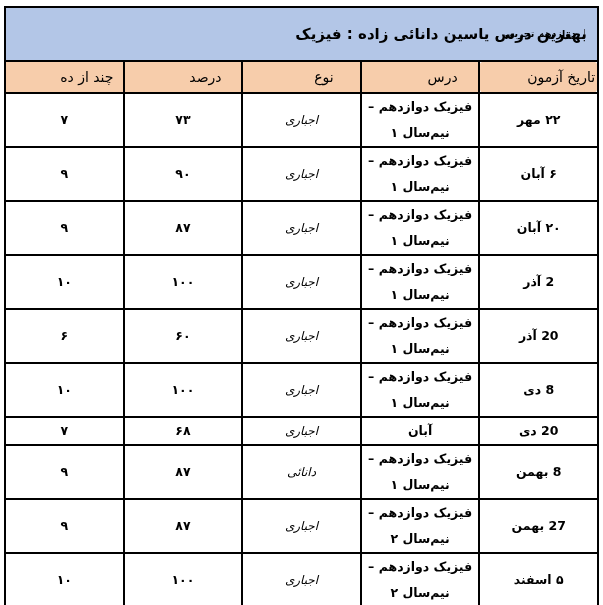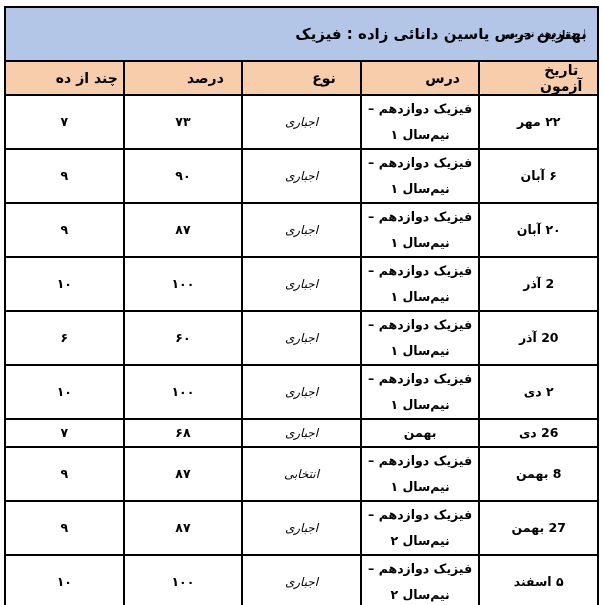--- a/index.html
+++ b/index.html
@@ -71,21 +71,21 @@
     font-size: 15px;
     font-weight: bold;
     letter-spacing: 0.2px;
     pointer-events: none;
   }
   
   tr.col-head th {
     background: var(--head-bg, #f7cdab);
     height: 30px;
     font-size: 14px;
-    font-weight: bold;
+    font-weight: normal;
     padding-left: 45px;
   }
   
   tbody tr td {
     background: #ffffff;
     height: 26px;
     font-size: 12.5px;
     font-weight: bold;
     line-height: 26px;
   }
@@ -152,37 +152,37 @@
           <td class="c-score">۱۰</td>
         </tr>
         <tr>
           <td class="c-date">20 آذر</td>
           <td class="c-lesson">فیزیک دوازدهم – نیم‌سال ۱</td>
           <td class="c-type">اجباری</td>
           <td class="c-pct">۶۰</td>
           <td class="c-score">۶</td>
         </tr>
         <tr>
-          <td class="c-date">۲ دی</td>
+          <td class="c-date">8 دی</td>
           <td class="c-lesson">فیزیک دوازدهم – نیم‌سال ۱</td>
           <td class="c-type">اجباری</td>
           <td class="c-pct">۱۰۰</td>
           <td class="c-score">۱۰</td>
         </tr>
         <tr>
-          <td class="c-date">26 دی</td>
-          <td class="c-lesson">بهمن</td>
+          <td class="c-date">20 دی</td>
+          <td class="c-lesson">آبان</td>
           <td class="c-type">اجباری</td>
           <td class="c-pct">۶۸</td>
           <td class="c-score">۷</td>
         </tr>
         <tr>
           <td class="c-date">8 بهمن</td>
           <td class="c-lesson">فیزیک دوازدهم – نیم‌سال ۱</td>
-          <td class="c-type">انتخابی</td>
+          <td class="c-type">دانائی</td>
           <td class="c-pct">۸۷</td>
           <td class="c-score">۹</td>
         </tr>
         <tr>
           <td class="c-date">27 بهمن</td>
           <td class="c-lesson">فیزیک دوازدهم – نیم‌سال ۲</td>
           <td class="c-type">اجباری</td>
           <td class="c-pct">۸۷</td>
           <td class="c-score">۹</td>
         </tr>

